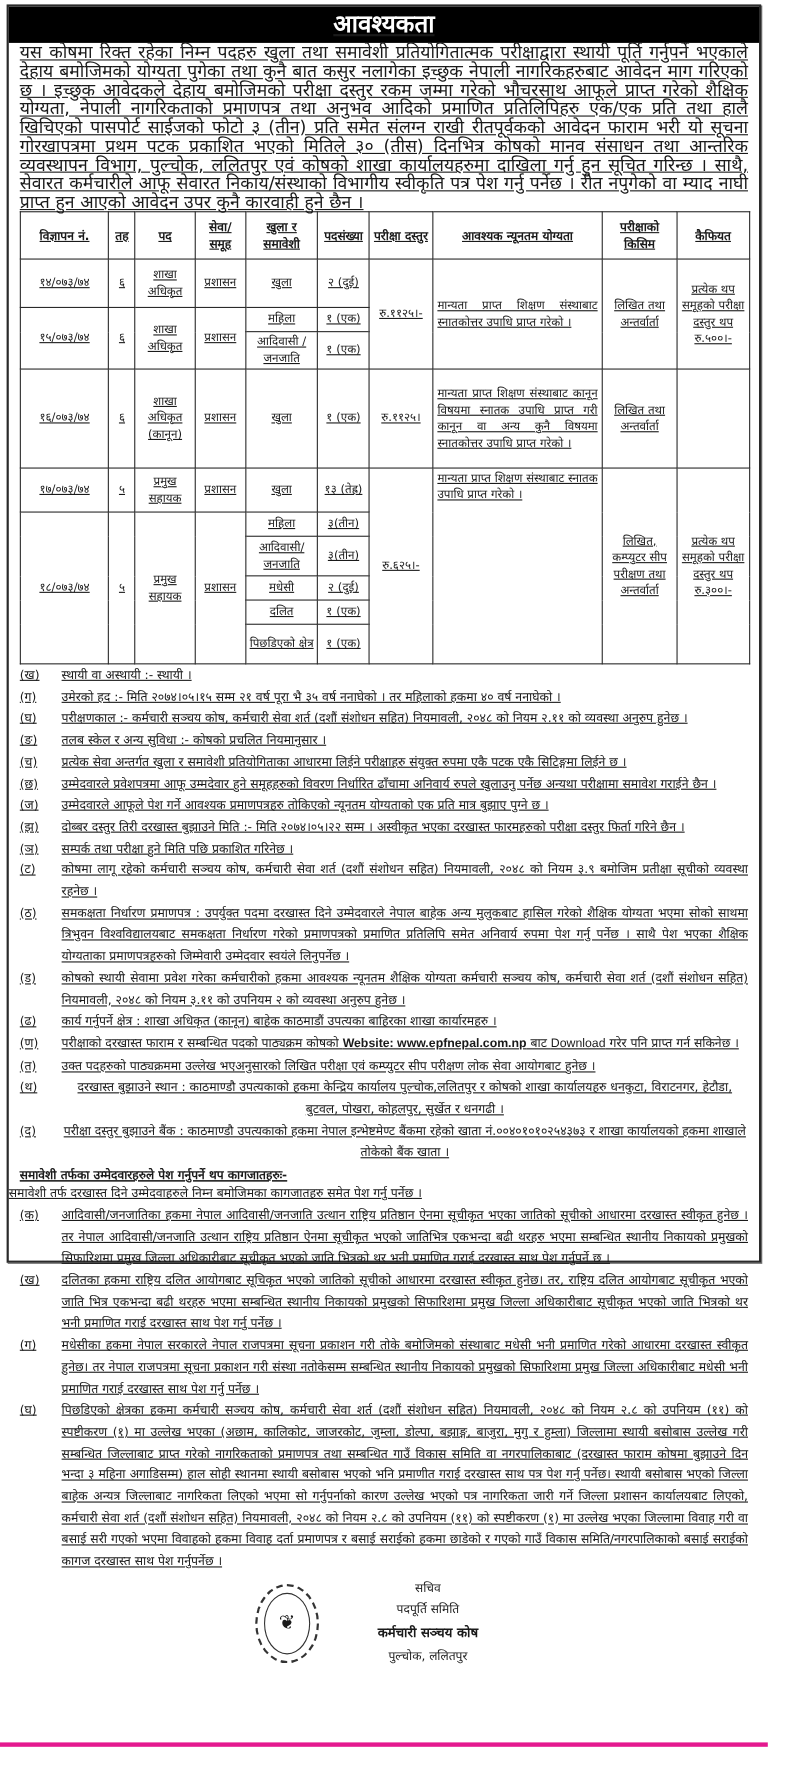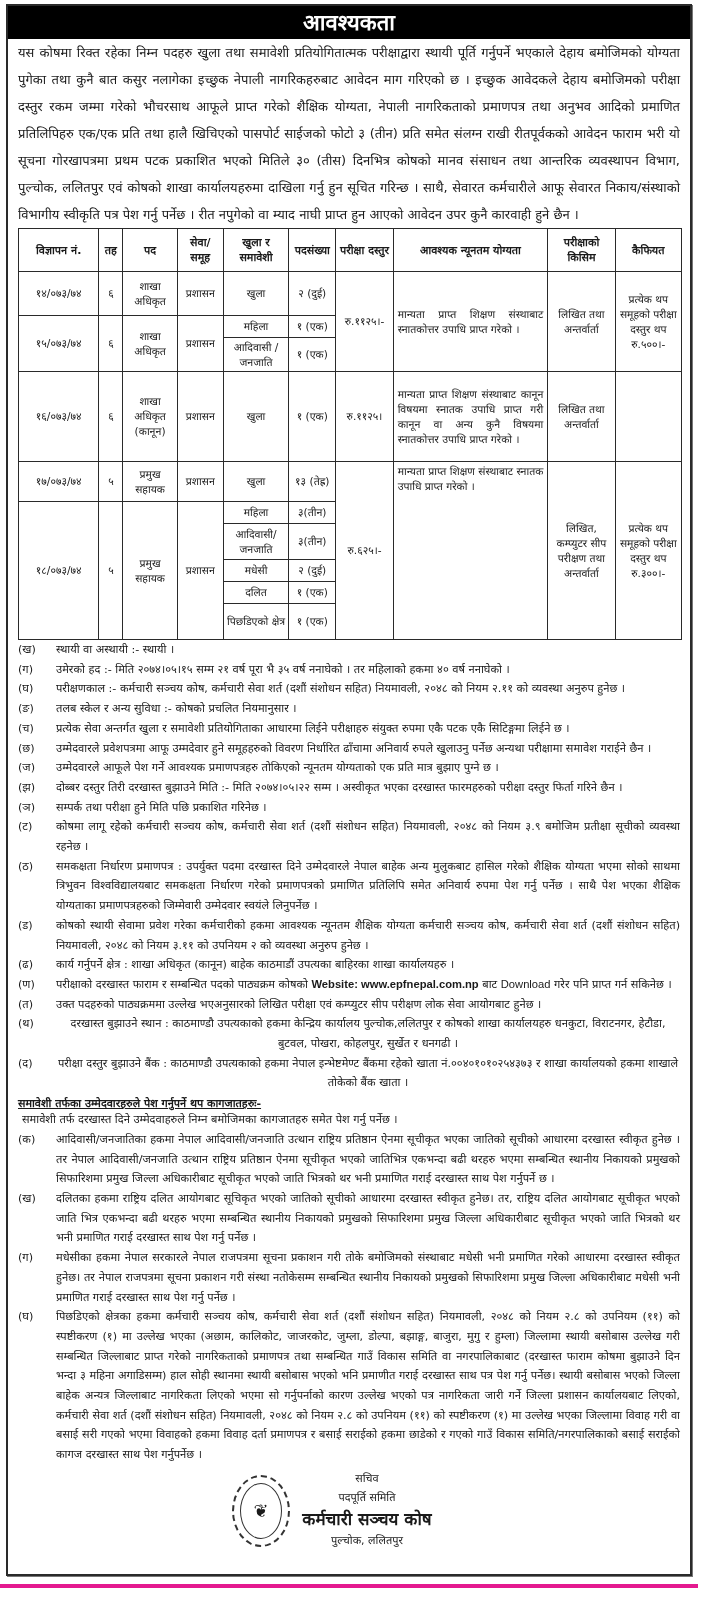--- a/index.html
+++ b/index.html
@@ -1,39 +1,39 @@
 <!DOCTYPE html>
 <html><head>
 <meta charset="utf-8">
 <style>
   html,body{margin:0;padding:0;background:#ffffff;}
   body{width:719px;height:1617px;position:relative;font-family:"DejaVu Sans","Liberation Sans",sans-serif;color:#1a1a1a;}
-  .frame{position:absolute;left:6px;top:4px;width:686px;height:1572px;border:2px solid #2a2a2a;box-sizing:border-box;box-shadow:1px 1px 0 #777;}
+  .frame{position:absolute;left:6px;top:4px;width:686px;height:1144px;border:2px solid #2a2a2a;box-sizing:border-box;box-shadow:1px 1px 0 #777;text-decoration:underline;}
   .pinkline{position:absolute;left:0;top:1584px;width:698px;height:4px;background:#e4198f;}
   .banner{height:33px;background:#000;color:#fff;text-align:center;font-size:22px;font-weight:bold;line-height:33px;}
   .pubdate{text-align:center;font-size:12.5px;font-weight:bold;text-decoration:underline;margin:3px 0 2px;}
-  .para{font-size:13px;line-height:27px;text-align:justify;padding:0 10px;}
+  .para{font-size:16px;line-height:17px;text-align:justify;padding:0 10px;}
   .sec-head{font-size:12px;font-weight:bold;padding:4px 10px 3px;}
   table.vac{border-collapse:collapse;margin:0 0 0 10px;width:664px;font-size:10.6px;border-radius:13px;}
   table.vac th,table.vac td{border:1px solid #2a2a2a;text-align:center;vertical-align:middle;padding:1px 2px;line-height:15px;}
   table.vac th{font-weight:bold;height:40px;font-size:11px;}
   table.vac td.qual{text-align:justify;padding:2px 4px;}
   .list{padding:0 10px;font-size:11.2px;line-height:19.7px;}
   .li{display:flex;text-align:justify;}
   .li .mk{flex:0 0 22px;}
   .li .tx{flex:1;margin-left:16px;}
   .li.plain .tx{text-align:center;}
   .inc-head{font-size:11px;font-weight:bold;text-decoration:underline;padding:2px 10px 0;}
-  .inc-intro{font-size:11.2px;line-height:19.7px;padding:0 0;margin-left:14px;}
+  .inc-intro{font-size:11.2px;line-height:19.7px;padding:0 0;}
   .sign{position:relative;height:86px;margin-top:4px;}
   .seal{position:absolute;left:224px;top:6px;width:58px;height:72px;border-radius:50%;border:2px dashed #333;box-sizing:border-box;display:flex;align-items:center;justify-content:center;}
   .seal-inner{width:40px;height:54px;border-radius:50%;border:1.5px solid #333;display:flex;align-items:center;justify-content:center;font-size:18px;}
-  .sig-block{position:absolute;left:284px;top:0;width:150px;text-align:center;}
+  .sig-block{position:absolute;left:306px;top:0;width:150px;text-align:center;}
   .sig-line{font-size:11px;line-height:19px;}
-  .sig-org{font-size:17px;font-weight:bold;line-height:24px;text-align:center;}
+  .sig-org{font-size:12px;font-weight:bold;line-height:24px;text-align:center;}
   .web{font-family:"Liberation Sans",sans-serif;font-weight:bold;}
 </style>
 </head>
 <body>
 
 <div class="frame">
   <div class="banner">आवश्यकता</div>
   <div class="para">यस कोषमा रिक्त रहेका निम्न पदहरु खुला तथा समावेशी प्रतियोगितात्मक परीक्षाद्वारा स्थायी पूर्ति गर्नुपर्ने भएकाले देहाय बमोजिमको योग्यता पुगेका तथा कुनै बात कसुर नलागेका इच्छुक नेपाली नागरिकहरुबाट आवेदन माग गरिएको छ । इच्छुक आवेदकले देहाय बमोजिमको परीक्षा दस्तुर रकम जम्मा गरेको भौचरसाथ आफूले प्राप्त गरेको शैक्षिक योग्यता, नेपाली नागरिकताको प्रमाणपत्र तथा अनुभव आदिको प्रमाणित प्रतिलिपिहरु एक/एक प्रति तथा हालै खिचिएको पासपोर्ट साईजको फोटो ३ (तीन) प्रति समेत संलग्न राखी रीतपूर्वकको आवेदन फाराम भरी यो सूचना गोरखापत्रमा प्रथम पटक प्रकाशित भएको मितिले ३० (तीस) दिनभित्र कोषको मानव संसाधन तथा आन्तरिक व्यवस्थापन विभाग, पुल्चोक, ललितपुर एवं कोषको शाखा कार्यालयहरुमा दाखिला गर्नु हुन सूचित गरिन्छ । साथै, सेवारत कर्मचारीले आफू सेवारत निकाय/संस्थाको विभागीय स्वीकृति पत्र पेश गर्नु पर्नेछ । रीत नपुगेको वा म्याद नाघी प्राप्त हुन आएको आवेदन उपर कुनै कारवाही हुने छैन ।</div>
 
   <table class="vac">
@@ -188,21 +188,21 @@
     <div class="li">
         <span class="mk">(ठ)</span>
         <span class="tx">समकक्षता निर्धारण प्रमाणपत्र : उपर्युक्त पदमा दरखास्त दिने उम्मेदवारले नेपाल बाहेक अन्य मुलुकबाट हासिल गरेको शैक्षिक योग्यता भएमा सोको साथमा त्रिभुवन विश्वविद्यालयबाट समकक्षता निर्धारण गरेको प्रमाणपत्रको प्रमाणित प्रतिलिपि समेत अनिवार्य रुपमा पेश गर्नु पर्नेछ । साथै पेश भएका शैक्षिक योग्यताका प्रमाणपत्रहरुको जिम्मेवारी उम्मेदवार स्वयंले लिनुपर्नेछ ।</span>
       </div>
     <div class="li">
         <span class="mk">(ड)</span>
         <span class="tx">कोषको स्थायी सेवामा प्रवेश गरेका कर्मचारीको हकमा आवश्यक न्यूनतम शैक्षिक योग्यता कर्मचारी सञ्चय कोष, कर्मचारी सेवा शर्त (दशौं संशोधन सहित) नियमावली, २०४८ को नियम ३.११ को उपनियम २ को व्यवस्था अनुरुप हुनेछ ।</span>
       </div>
     <div class="li">
         <span class="mk">(ढ)</span>
-        <span class="tx">कार्य गर्नुपर्ने क्षेत्र : शाखा अधिकृत (कानून) बाहेक काठमाडौं उपत्यका बाहिरका शाखा कार्यालयहरु ।</span>
+        <span class="tx">कार्य गर्नुपर्ने क्षेत्र : शाखा अधिकृत (कानून) बाहेक काठमाडौं उपत्यका बाहिरका शाखा कार्यारमहरु ।</span>
       </div>
     <div class="li">
       <span class="mk">(ण)</span>
       <span class="tx"><span>परीक्षाको दरखास्त फाराम र सम्बन्धित पदको पाठ्यक्रम कोषको </span><span class="web">Website: www.epfnepal.com.np</span><span> बाट </span><span class="web" style="font-weight:normal">Download</span><span> गरेर पनि प्राप्त गर्न सकिनेछ ।</span></span>
     </div>
     <div class="li">
         <span class="mk">(त)</span>
         <span class="tx">उक्त पदहरुको पाठ्यक्रममा उल्लेख भएअनुसारको लिखित परीक्षा एवं कम्प्युटर सीप परीक्षण लोक सेवा आयोगबाट हुनेछ ।</span>
       </div>
     <div class="li plain">

